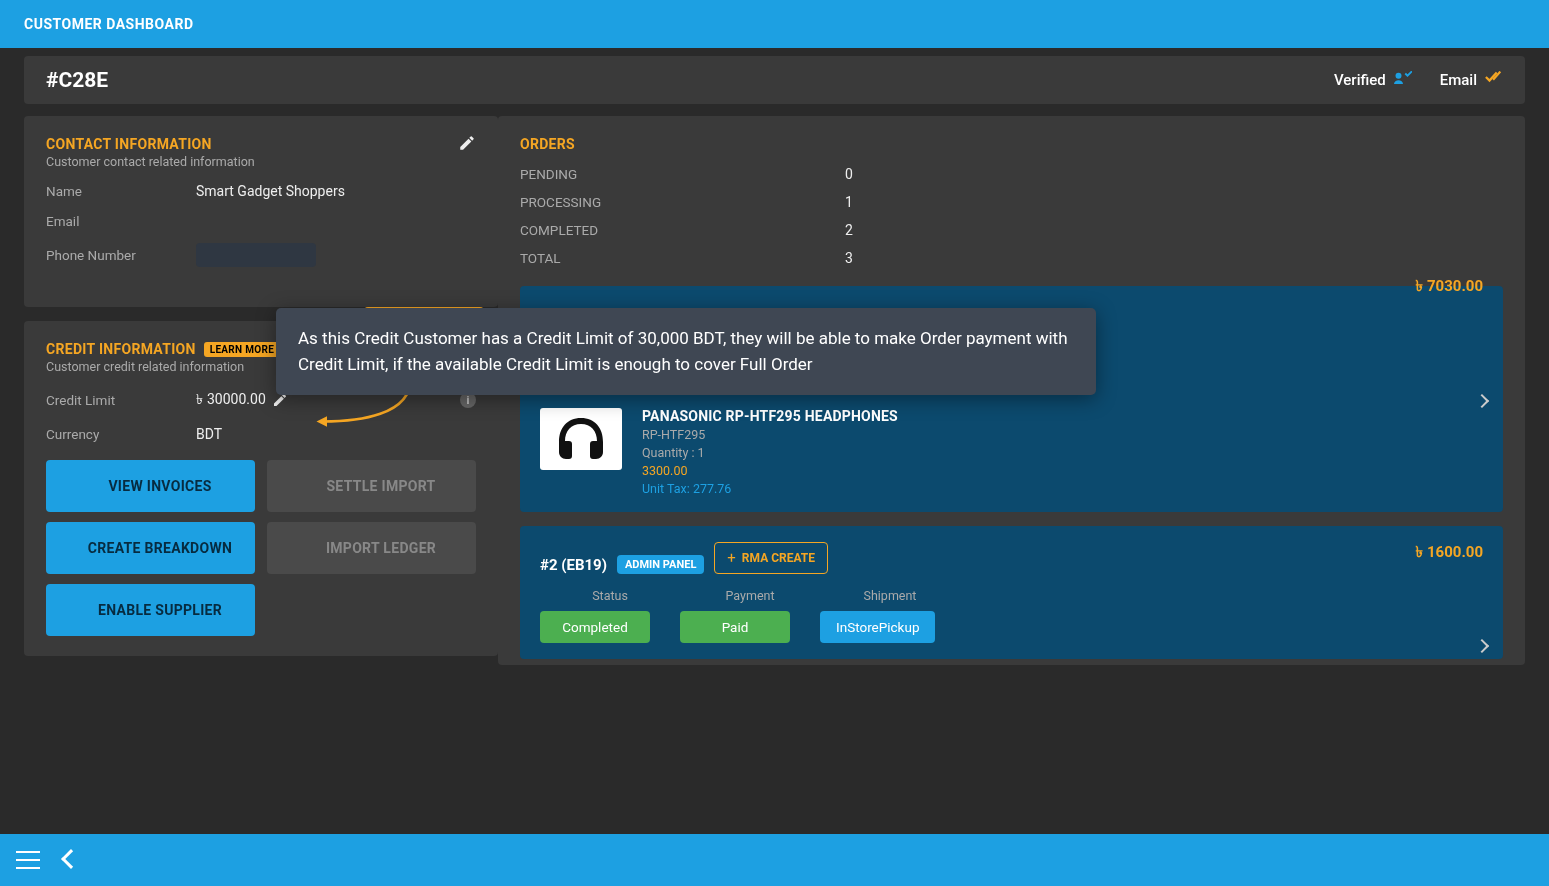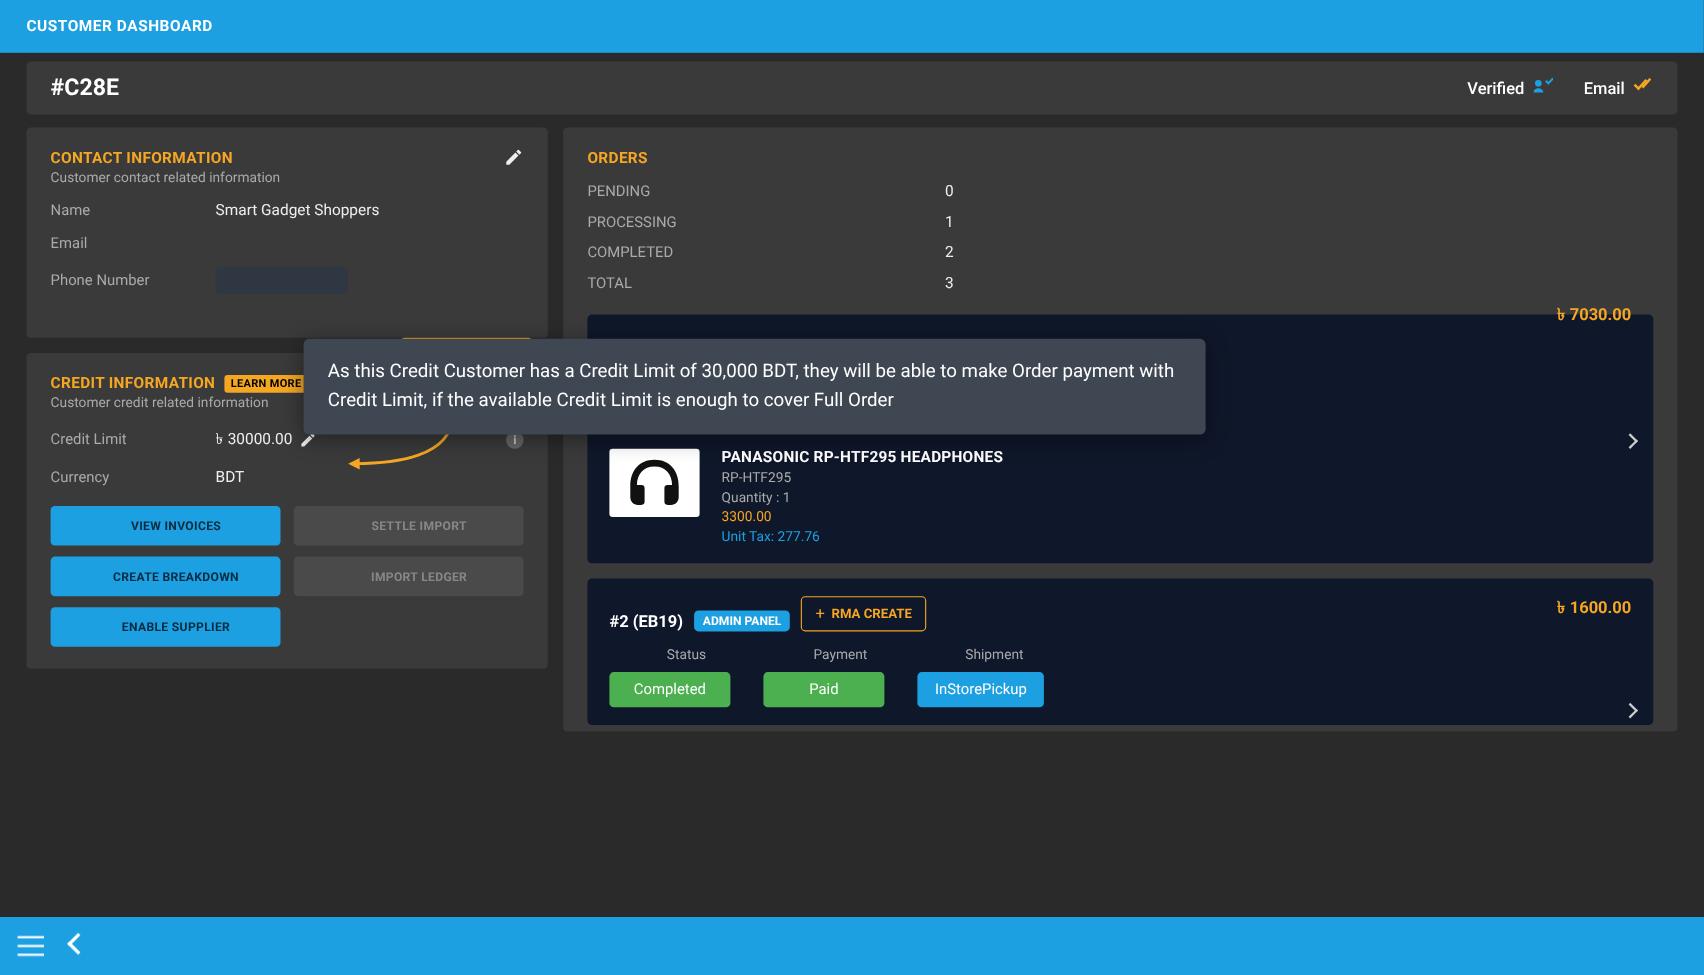--- a/index.html
+++ b/index.html
@@ -7,44 +7,44 @@
   .top-bar { background: #1da0e2; height: 48px; display: flex; align-items: center; padding: 0 24px; color: #fff; font-weight: 700; font-size: 14px; letter-spacing: 0.5px; }
   .bottom-bar { position: fixed; bottom: 0; left: 0; right: 0; background: #1da0e2; height: 52px; display: flex; align-items: center; padding: 0 16px; gap: 24px; }
   .hamburger { width: 24px; height: 18px; display: flex; flex-direction: column; justify-content: space-between; cursor: pointer; }
   .hamburger span { display: block; height: 2px; background: #fff; }
   .back-arrow::before { content: ""; display: inline-block; width: 11px; height: 11px; border-left: 3px solid #fff; border-bottom: 3px solid #fff; transform: rotate(45deg); cursor: pointer; }
   .page { padding: 8px 24px 80px 24px; }
   .hdr-bar { background: #3a3a3a; height: 48px; border-radius: 4px; display: flex; align-items: center; justify-content: space-between; padding: 0 22px; margin-bottom: 12px; }
   .hdr-bar .id { color: #fff; font-weight: 700; font-size: 21px; }
   .hdr-status { display: flex; align-items: center; gap: 28px; color: #fff; font-size: 15px; font-weight: 500;}
   .hdr-status .status-item { display: flex; gap: 8px; }
-  .layout { display: flex; gap: 14px; }
+  .layout { display: flex; }
   .col-left { width: 474px; display: flex; flex-direction: column; gap: 14px; }
   .col-right { flex: 1; display: flex; flex-direction: column; gap: 14px; }
   .panel { background: #3a3a3a; border-radius: 4px; padding: 20px 22px; position: relative; }
   .panel-title { color: #f5a623; font-weight: 700; font-size: 14px; letter-spacing: 0.3px; display: flex; align-items: center; gap: 8px; }
   .panel-sub { color: #aaa; font-size: 12.5px; margin-top: 2px; }
   .edit-icon { position: absolute; top: 18px; right: 20px; width: 20px; height: 20px; cursor: pointer; }
   .row { display: flex; margin-top: 14px; align-items: center; }
   .row .lab { width: 150px; color: #aaa; font-size: 13.5px; }
   .row .val { color: #eee; font-size: 14px; display: flex; align-items: center; gap: 6px;}
   .phone-box { width: 120px; height: 24px; background: #2f3742; border-radius: 4px; }
   .yellow-stub { position: absolute; bottom: -10px; right: 14px; width: 120px; height: 10px; background: #f5a623; border-radius: 4px 4px 0 0;}
   .learn-badge { background: #f5a623; color: #000; font-size: 10px; font-weight: 700; padding: 2px 6px; border-radius: 3px; display: inline-flex; align-items: center; gap: 3px; }
   .learn-badge::after { content: "↗"; font-size: 10px; }
   .info-dot { width: 16px; height: 16px; border-radius: 50%; background: #666; color: #ccc; font-size: 11px; display: inline-flex; align-items: center; justify-content: center; font-weight: bold;}
   .refresh-icon { position: absolute; top: 18px; right: 20px; cursor: pointer; }
   .btn-grid { display: grid; grid-template-columns: 1fr 1fr; gap: 10px 12px; margin-top: 18px; }
-  .btn { border: none; border-radius: 4px; height: 36px; font-weight: 700; font-size: 11px; cursor: pointer; letter-spacing: 0.3px; padding-left: 19px;}
+  .btn { border: none; border-radius: 4px; height: 52px; font-weight: 700; font-size: 14px; cursor: pointer; letter-spacing: 0.3px; padding-left: 19px;}
   .btn.blue { background: #1da0e2; color: #072b40; }
   .btn.dim { background: #4a4a4a; color: #888; cursor: default;}
   .stat-row { display: flex; padding: 6px 0; }
   .stat-row .lab { width: 325px; color: #aaa; font-size: 13.5px; }
   .stat-row .val { color: #eee; font-size: 14px; }
-  .order-card { background: #0f172a; border-radius: 4px; padding: 16px 20px; position: relative; margin-top: 14px; }
+  .order-card { background: #0c4a6e; border-radius: 4px; padding: 16px 20px; position: relative; margin-top: 14px; }
   .order-head { display: flex; align-items: flex-end; gap: 10px; }
   .order-head .onum { color: #fff; font-weight: 700; font-size: 15px; }
   .chip { font-size: 11px; font-weight: 700; padding: 3px 8px; border-radius: 4px; }
   .chip.blue { background: #1da0e2; color: #fff; }
   .rma-btn { border: 1px solid #f5a623; color: #f5a623; background: transparent; font-size: 12px; font-weight: 700; padding: 6px 12px; border-radius: 4px; display: inline-flex; align-items: center; gap: 6px; cursor: pointer;}
   .rma-btn::before { content: "+"; color: #f5a623; font-size: 15px; font-weight: 400;}
   .price-tag { position: absolute; right: 20px; top: 14px; color: #f5a623; font-weight: 700; font-size: 15px; }
   .status-labels { display: flex; margin-top: 14px; text-align: center; }
   .status-labels div { width: 140px; color: #aaa; font-size: 12.5px;}
   .status-pills { display: flex; margin-top: 8px; gap: 0;}

